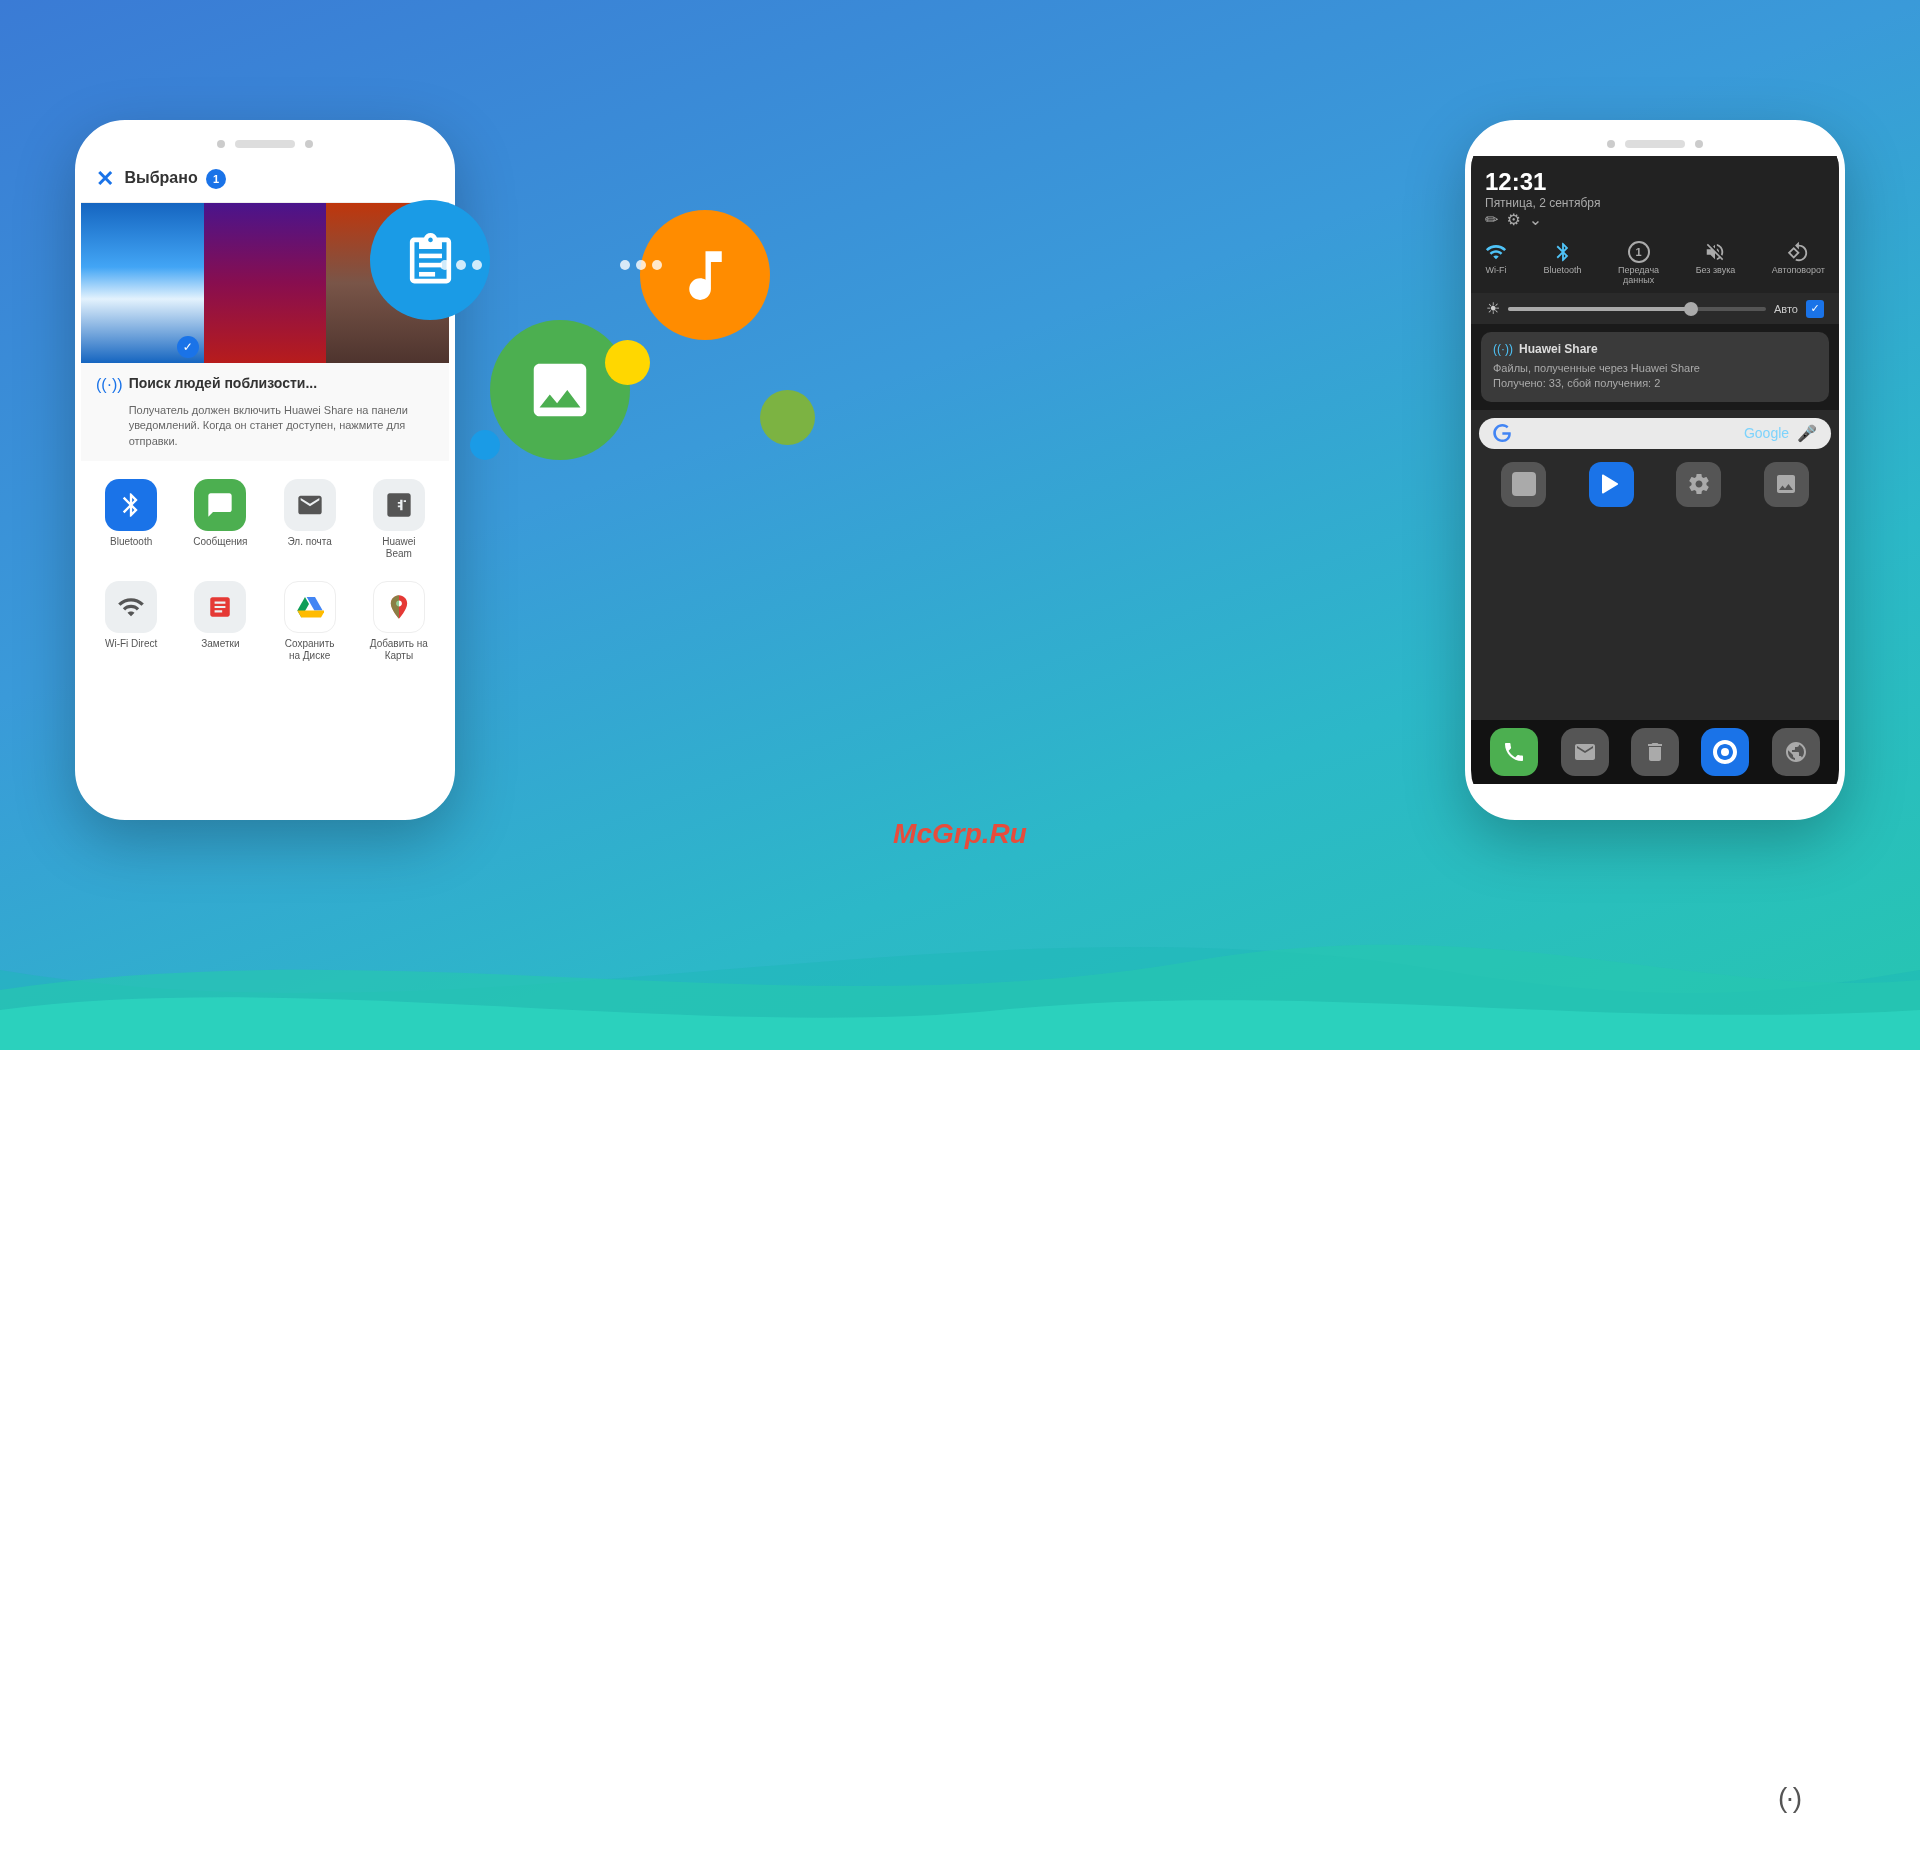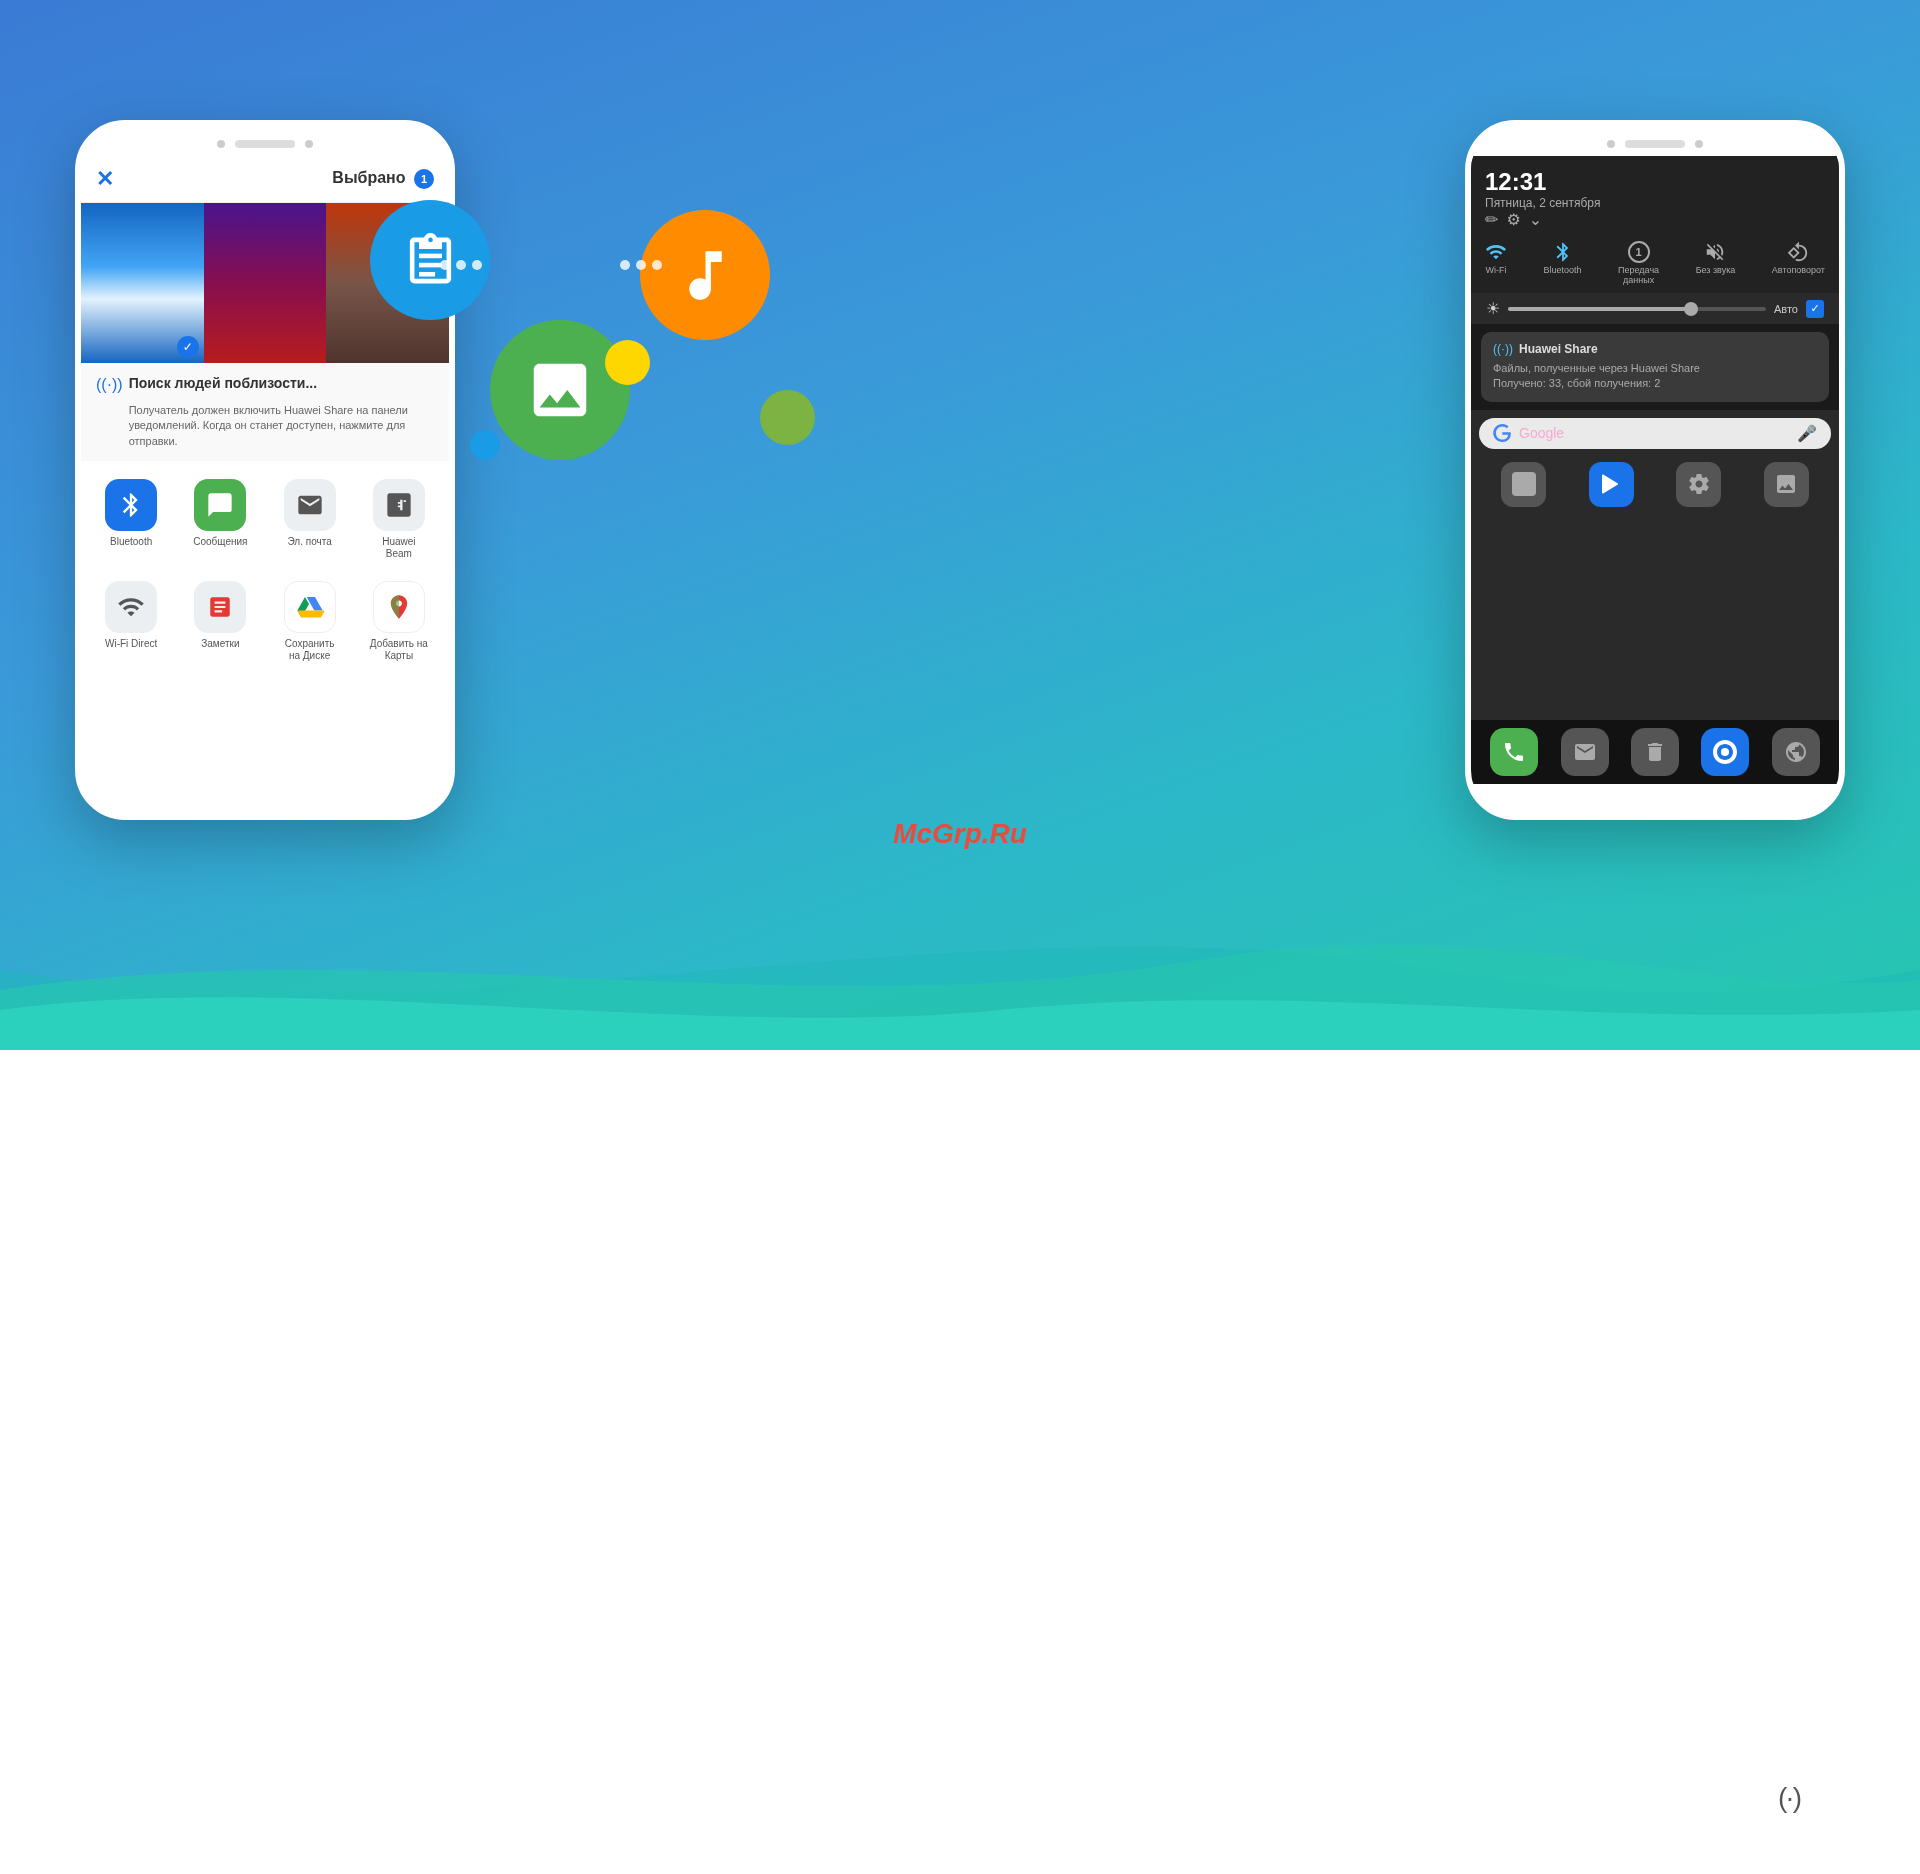--- a/index.html
+++ b/index.html
@@ -94,21 +94,21 @@
     .close-btn {
       color: #1a73e8;
       font-size: 22px;
       font-weight: bold;
       margin-right: 10px;
       cursor: pointer;
     }
 
     .header-title {
       flex: 1;
-      text-align: right;
+      text-align: left;
       font-weight: bold;
       font-size: 16px;
       color: #333;
     }
 
     .photos-grid {
       display: grid;
       grid-template-columns: 1fr 1fr 1fr;
       height: 160px;
       overflow: hidden;
@@ -676,21 +676,21 @@
         <div class="notif-card-body">Файлы, полученные через Huawei Share</div>
         <div class="notif-card-body">Получено: 33, сбой получения: 2</div>
       </div>
 
       <div style="flex:1;background:#2a2a2a;padding:8px;">
 
         <div class="google-bar">
           <svg width="18" height="18" viewBox="0 0 24 24">
             <path d="M12.48 10.92v3.28h7.84c-.24 1.84-.853 3.187-1.787 4.133-1.147 1.147-2.933 2.4-6.053 2.4-4.827 0-8.6-3.893-8.6-8.72s3.773-8.72 8.6-8.72c2.6 0 4.507 1.027 5.907 2.347l2.307-2.307C18.747 1.44 16.133 0 12.48 0 5.867 0 .307 5.387.307 12s5.56 12 12.173 12c3.573 0 6.267-1.173 8.373-3.36 2.16-2.16 2.84-5.213 2.84-7.667 0-.76-.053-1.467-.173-2.053H12.48z" fill="#4285F4"></path>
           </svg>
-          <span style="flex:1;font-size:14px;color:#f9a8d4;">Google</span>
+          <span style="flex:1;font-size:14px;color:#7dd3fc;text-align:right;">Google</span>
           <span style="color:#4285f4;font-size:16px;">🎤</span>
         </div>
 
         <div class="home-apps-grid">
           <div style="display:flex;flex-direction:column;align-items:center;gap:4px;">
             <div class="home-app-icon" style="background:#555;">
               <svg width="24" height="24" viewBox="0 0 24 24" fill="#aaa">
                   <rect width="24" height="24" rx="4"></rect>
                 </svg>
             </div>

